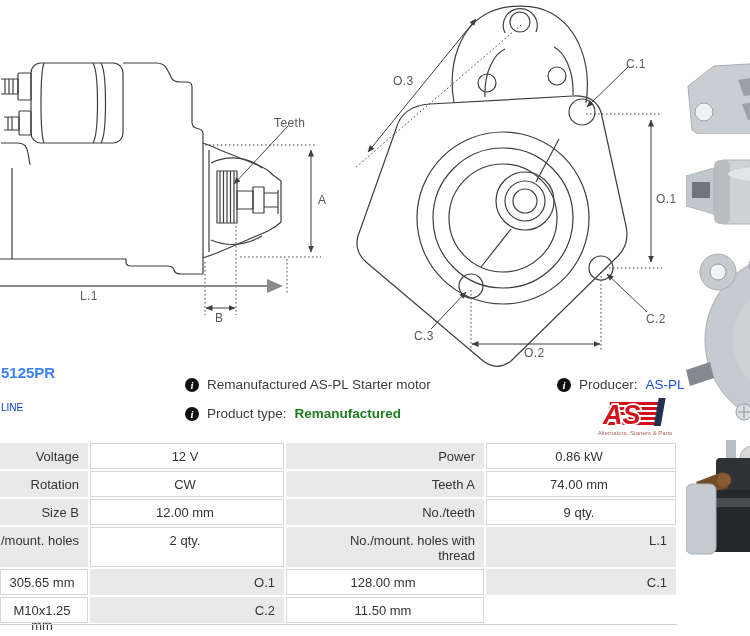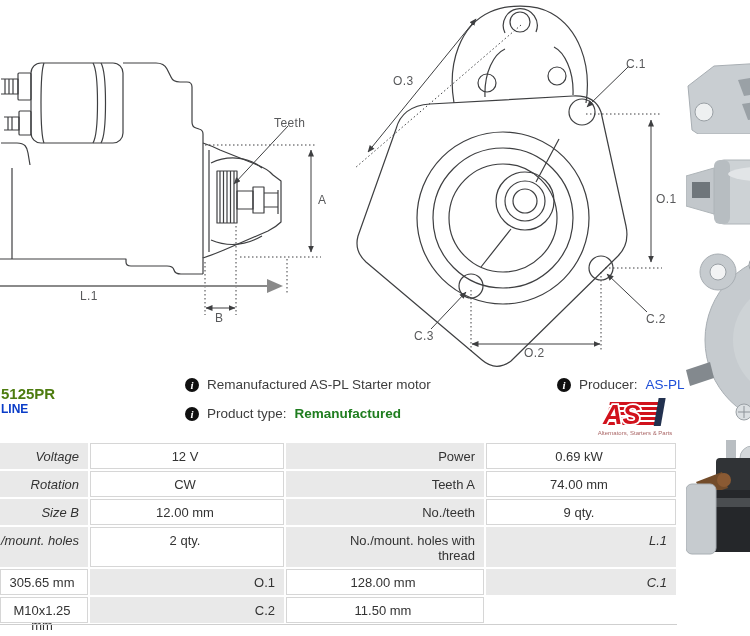--- a/index.html
+++ b/index.html
@@ -7,36 +7,36 @@
     width:750px;height:636px;position:relative;overflow:hidden;
     background:#fff;font-family:"Liberation Sans",sans-serif;color:#333;
   }
   
   .diag{position:absolute;}
   .diag text{font-family:"Liberation Sans",sans-serif;font-size:12px;fill:#58595b;letter-spacing:.4px;}
   
   .photo-strip{position:absolute;left:686px;top:0;width:64px;height:636px;overflow:hidden;}
   .photo{position:absolute;left:0;}
   
-  .code{position:absolute;left:1px;top:385px;font-size:15px;font-weight:bold;color:#4d7c0f;}
-  .line-name{position:absolute;left:1px;top:402px;font-size:12px;font-weight:bold;color:var(--line-blue,#0a3cc8);}
+  .code{position:absolute;left:1px;top:364px;font-size:15px;font-weight:bold;color:#3b82f6;}
+  .line-name{position:absolute;left:1px;top:402px;font-size:10px;font-weight:normal;color:var(--line-blue,#0a3cc8);}
   .info-row{position:absolute;display:flex;align-items:center;gap:8px;font-size:13.5px;color:#3d3d3d;white-space:nowrap;}
   .info-i{display:inline-block;width:14px;height:14px;border-radius:50%;background:#101010;color:#fff;
           text-align:center;font:bold italic 11px/14px "Liberation Serif",serif;flex:0 0 14px;}
   .desc-row{left:185px;top:377px;}
   .type-row{left:185px;top:406px;}
   .prod-row{left:557px;top:377px;}
   .green{color:var(--type-green,#1f7d1f);font-weight:bold;}
   .bold-dark{font-weight:normal;color:#1d4ed8;}
   .as-logo{position:absolute;left:595px;top:396px;width:82px;height:42px;}
   
   .tbl{position:absolute;left:0;top:443px;width:676px;display:grid;
        grid-template-columns:88px 194px 198px 190px;
        grid-template-rows:26px 26px 26px 40px 26px 26px;gap:2px;font-size:13px;}
-  .lab{background:var(--table-label-bg,#e9e9e9);position:relative;overflow:hidden;font-style:italic;}
+  .lab{background:var(--table-label-bg,#e9e9e9);position:relative;overflow:hidden;}
   .lab>span{position:absolute;right:9px;top:6px;white-space:nowrap;}
   .lab2{background:var(--table-label-bg,#e9e9e9);text-align:right;padding:6px 9px 16px 4px;box-sizing:border-box;line-height:15px;}
   .val{background:#fff;border:1px solid var(--table-border,#d6d6d6);text-align:center;
        padding:5px 8px 0 4px;box-sizing:border-box;line-height:15px;}
   .narrow{display:inline-block;width:150px;}
   .tbl-bottom{position:absolute;left:0;top:624px;width:677px;height:1px;background:#cfcfcf;}
 </style>
 </head>
 <body>
 
@@ -218,21 +218,21 @@
   <text x="8" y="28" font-size="27" font-weight="bold" font-style="italic" fill="#d1121c" stroke="#ffffff" stroke-width="3.5" paint-order="stroke">AS</text>
   <text x="40" y="39" font-size="6" fill="#aa6666" text-anchor="middle">Alternators, Starters &amp; Parts</text>
 </svg>
 
 <div class="tbl">
   <div class="lab">
       <span>Voltage</span>
     </div>
   <div class="val">12 V</div>
   <div class="lab2">Power</div>
-  <div class="val">0.69 kW</div>
+  <div class="val">0.86 kW</div>
 
   <div class="lab">
       <span>Rotation</span>
     </div>
   <div class="val">CW</div>
   <div class="lab2">Teeth A</div>
   <div class="val">74.00 mm</div>
 
   <div class="lab">
       <span>Size B</span>

